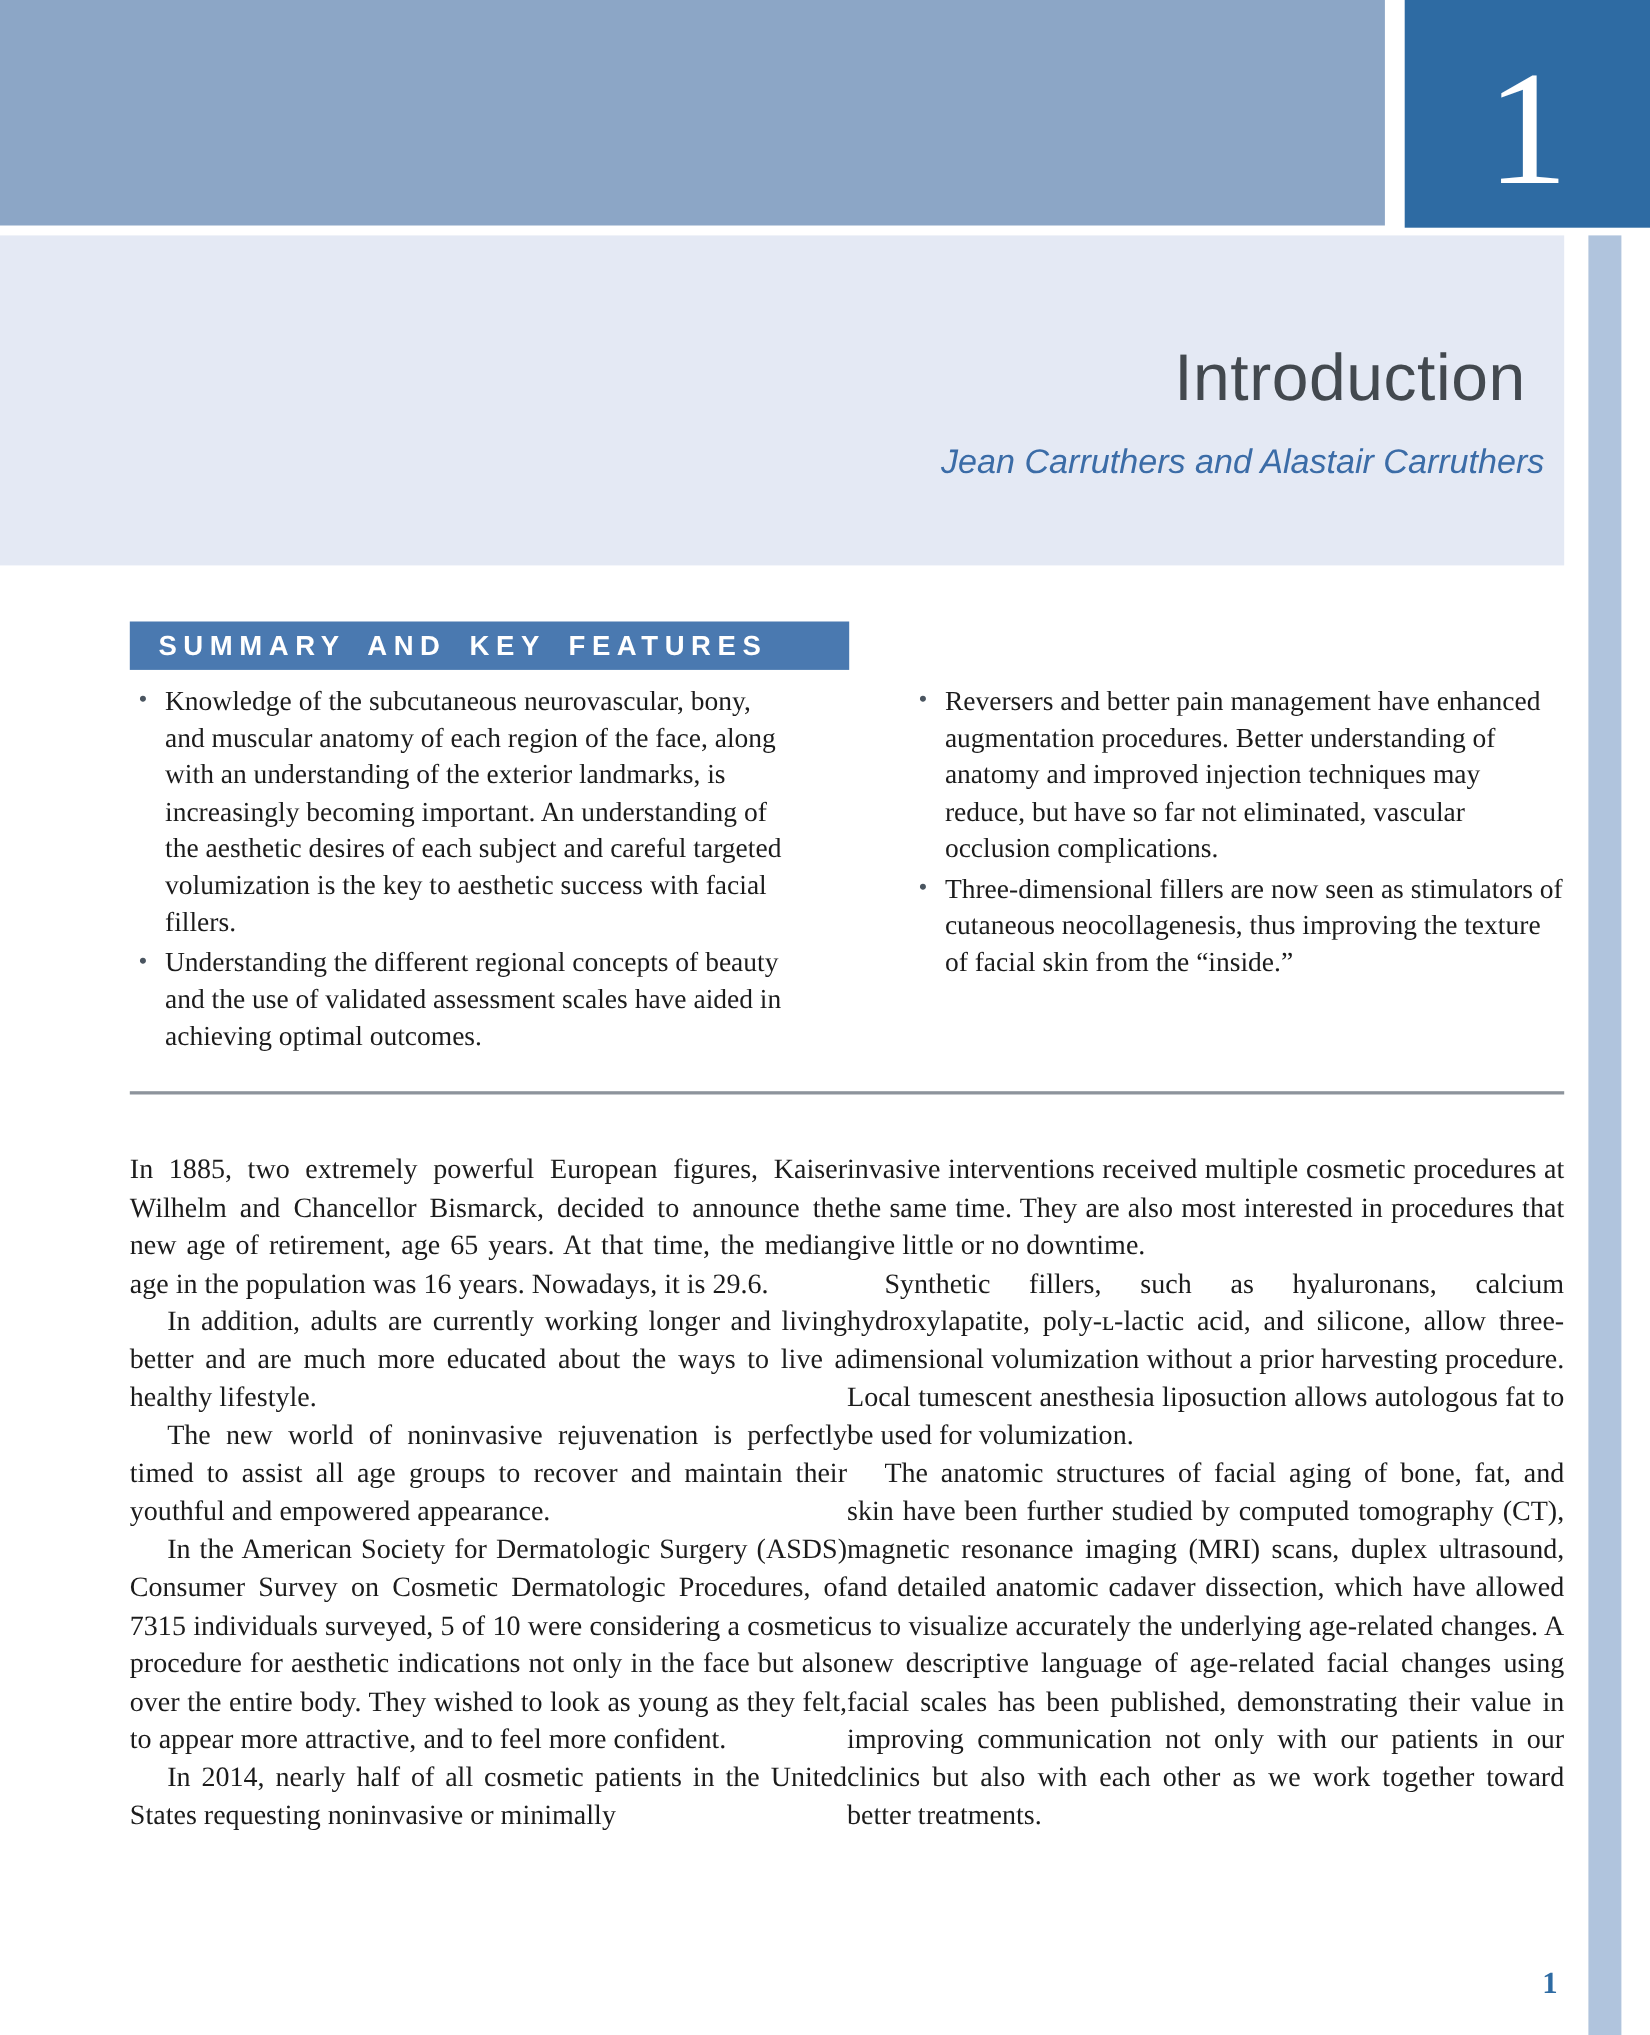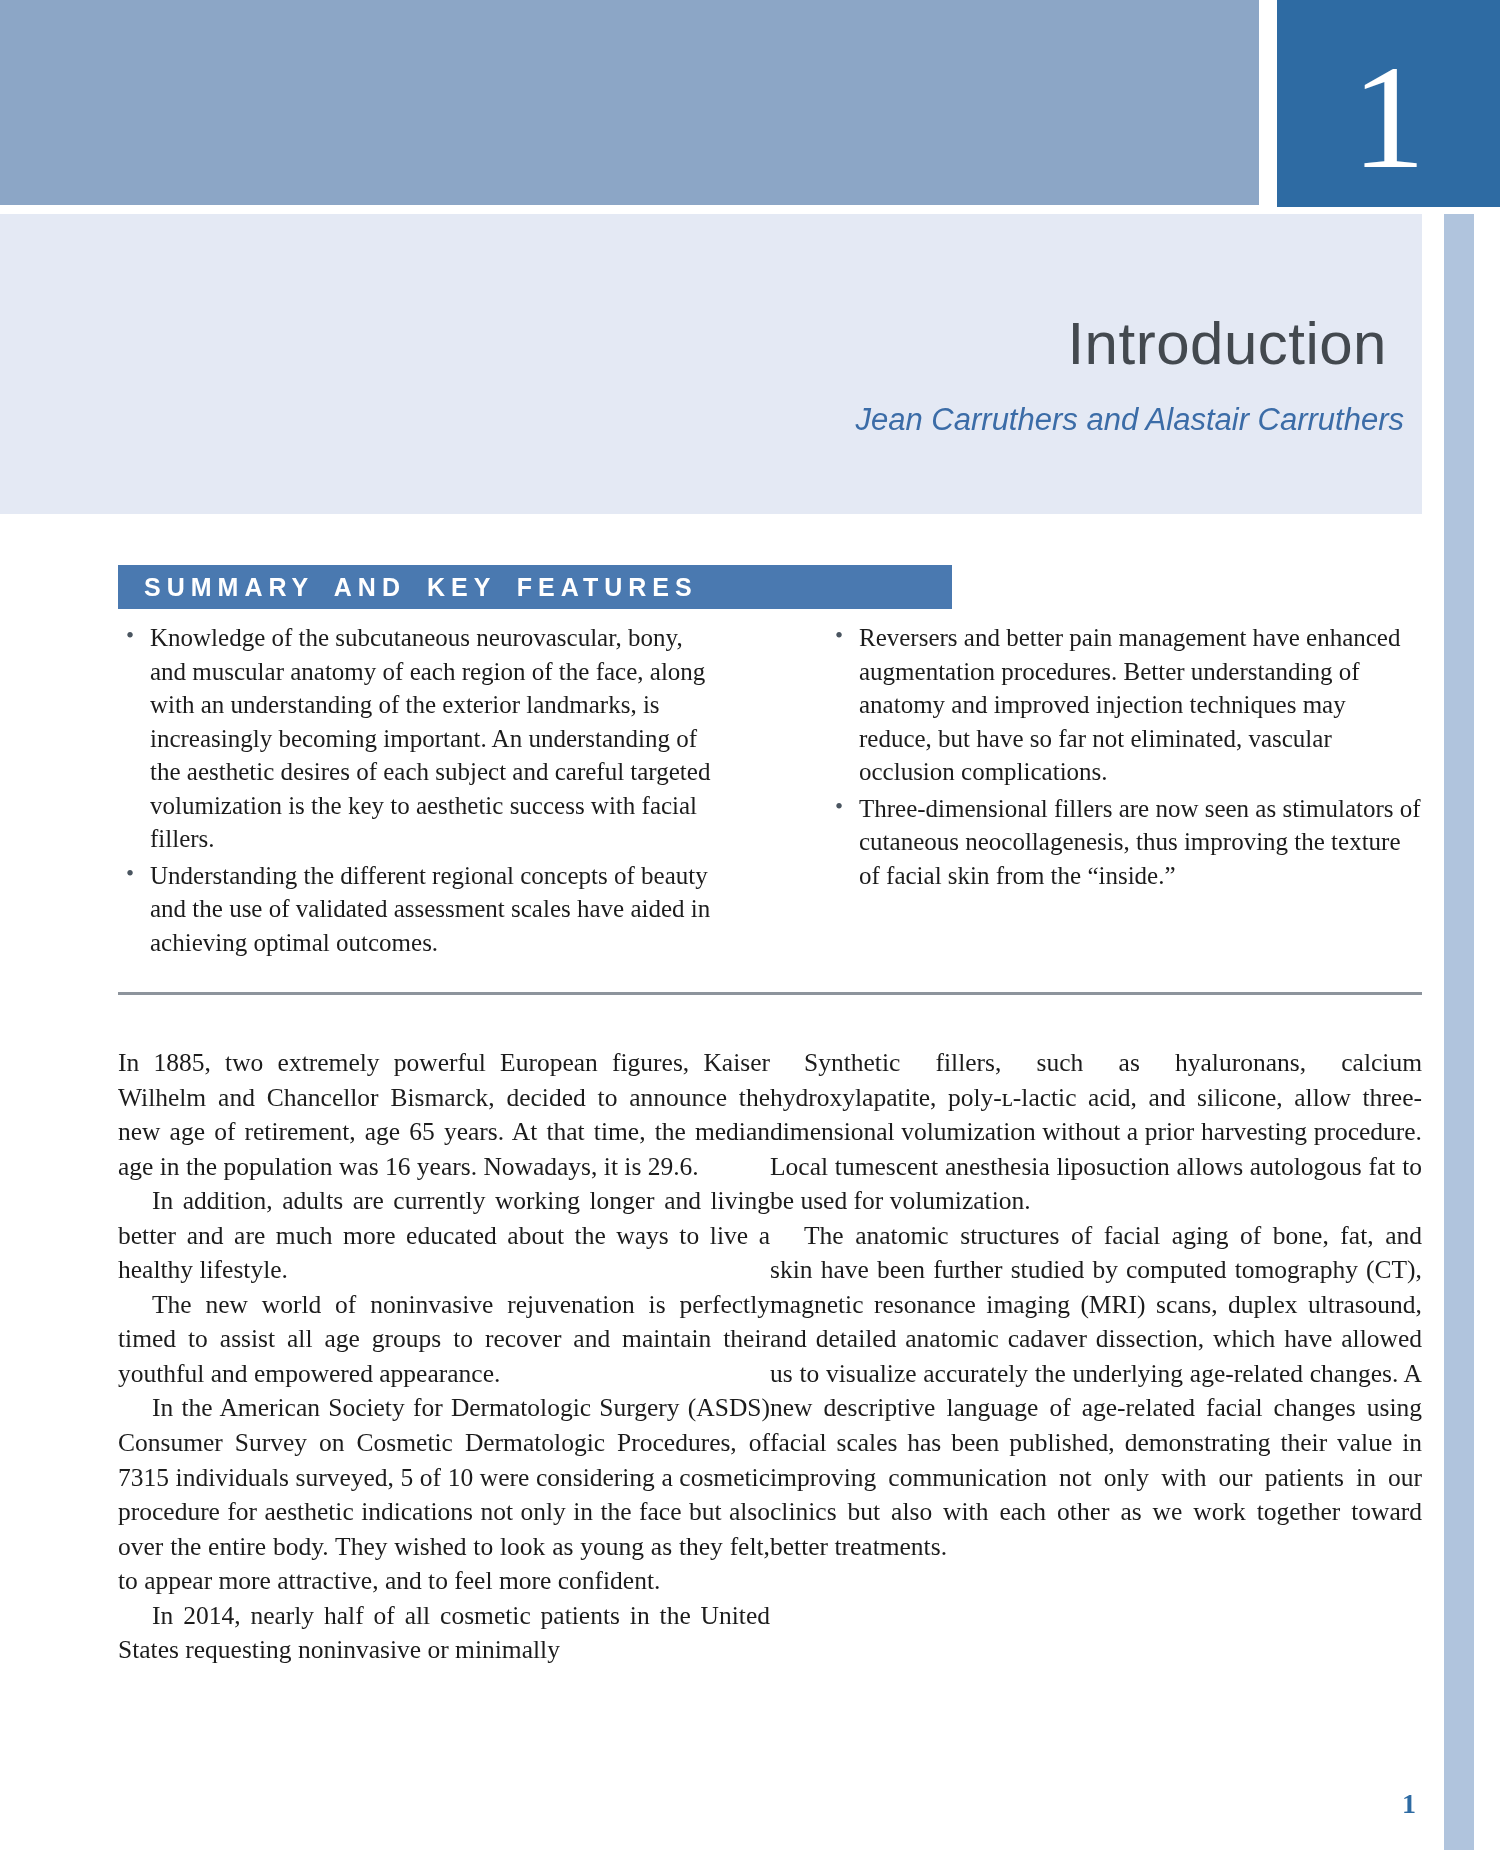--- a/index.html
+++ b/index.html
@@ -64,21 +64,21 @@
     color: #3b6ca7;
   }
 
   
   .summary {
     position: absolute; left: 118px; top: 565px;
     width: 1304px;
   }
   .summary-head {
     box-sizing: border-box;
-    width: 834px; height: 44px;
+    width: 654px; height: 44px;
     background: #4a79b0;
     color: #ffffff;
     font-family: "Liberation Sans", sans-serif;
     font-weight: 700;
     font-size: 25px;
     line-height: 44px;
     letter-spacing: 6px;
     word-spacing: 8px;
     padding-left: 26px;
     white-space: nowrap;
@@ -171,20 +171,21 @@
 
   <section class="body-cols">
     <div class="bcol">
       <p>In 1885, two extremely powerful European figures, Kaiser Wilhelm and Chancellor Bismarck, decided to announce the new age of retirement, age 65 years. At that time, the median age in the population was 16 years. Nowadays, it is 29.6.</p>
       <p class="indent">In addition, adults are currently working longer and living better and are much more educated about the ways to live a healthy lifestyle.</p>
       <p class="indent">The new world of noninvasive rejuvenation is perfectly timed to assist all age groups to recover and maintain their youthful and empowered appearance.</p>
       <p class="indent">In the American Society for Dermatologic Surgery (ASDS) Consumer Survey on Cosmetic Dermatologic Procedures, of 7315 individuals surveyed, 5 of 10 were considering a cosmetic procedure for aesthetic indications not only in the face but also over the entire body. They wished to look as young as they felt, to appear more attractive, and to feel more confident.</p>
       <p class="indent">In 2014, nearly half of all cosmetic patients in the United States requesting noninvasive or minimally</p>
     </div>
     <div class="bcol">
+      <p>invasive interventions received multiple cosmetic procedures at the same time. They are also most interested in procedures that give little or no downtime.</p>
       <p class="indent">Synthetic fillers, such as hyaluronans, calcium hydroxylapatite, poly-ʟ-lactic acid, and silicone, allow three-dimensional volumization without a prior harvesting procedure. Local tumescent anesthesia liposuction allows autologous fat to be used for volumization.</p>
       <p class="indent">The anatomic structures of facial aging of bone, fat, and skin have been further studied by computed tomography (CT), magnetic resonance imaging (MRI) scans, duplex ultrasound, and detailed anatomic cadaver dissection, which have allowed us to visualize accurately the underlying age-related changes. A new descriptive language of age-related facial changes using facial scales has been published, demonstrating their value in improving communication not only with our patients in our clinics but also with each other as we work together toward better treatments.</p>
     </div>
   </section>
 
   <div class="pagenum">1</div>
 
 </div>
 
 </body></html>

